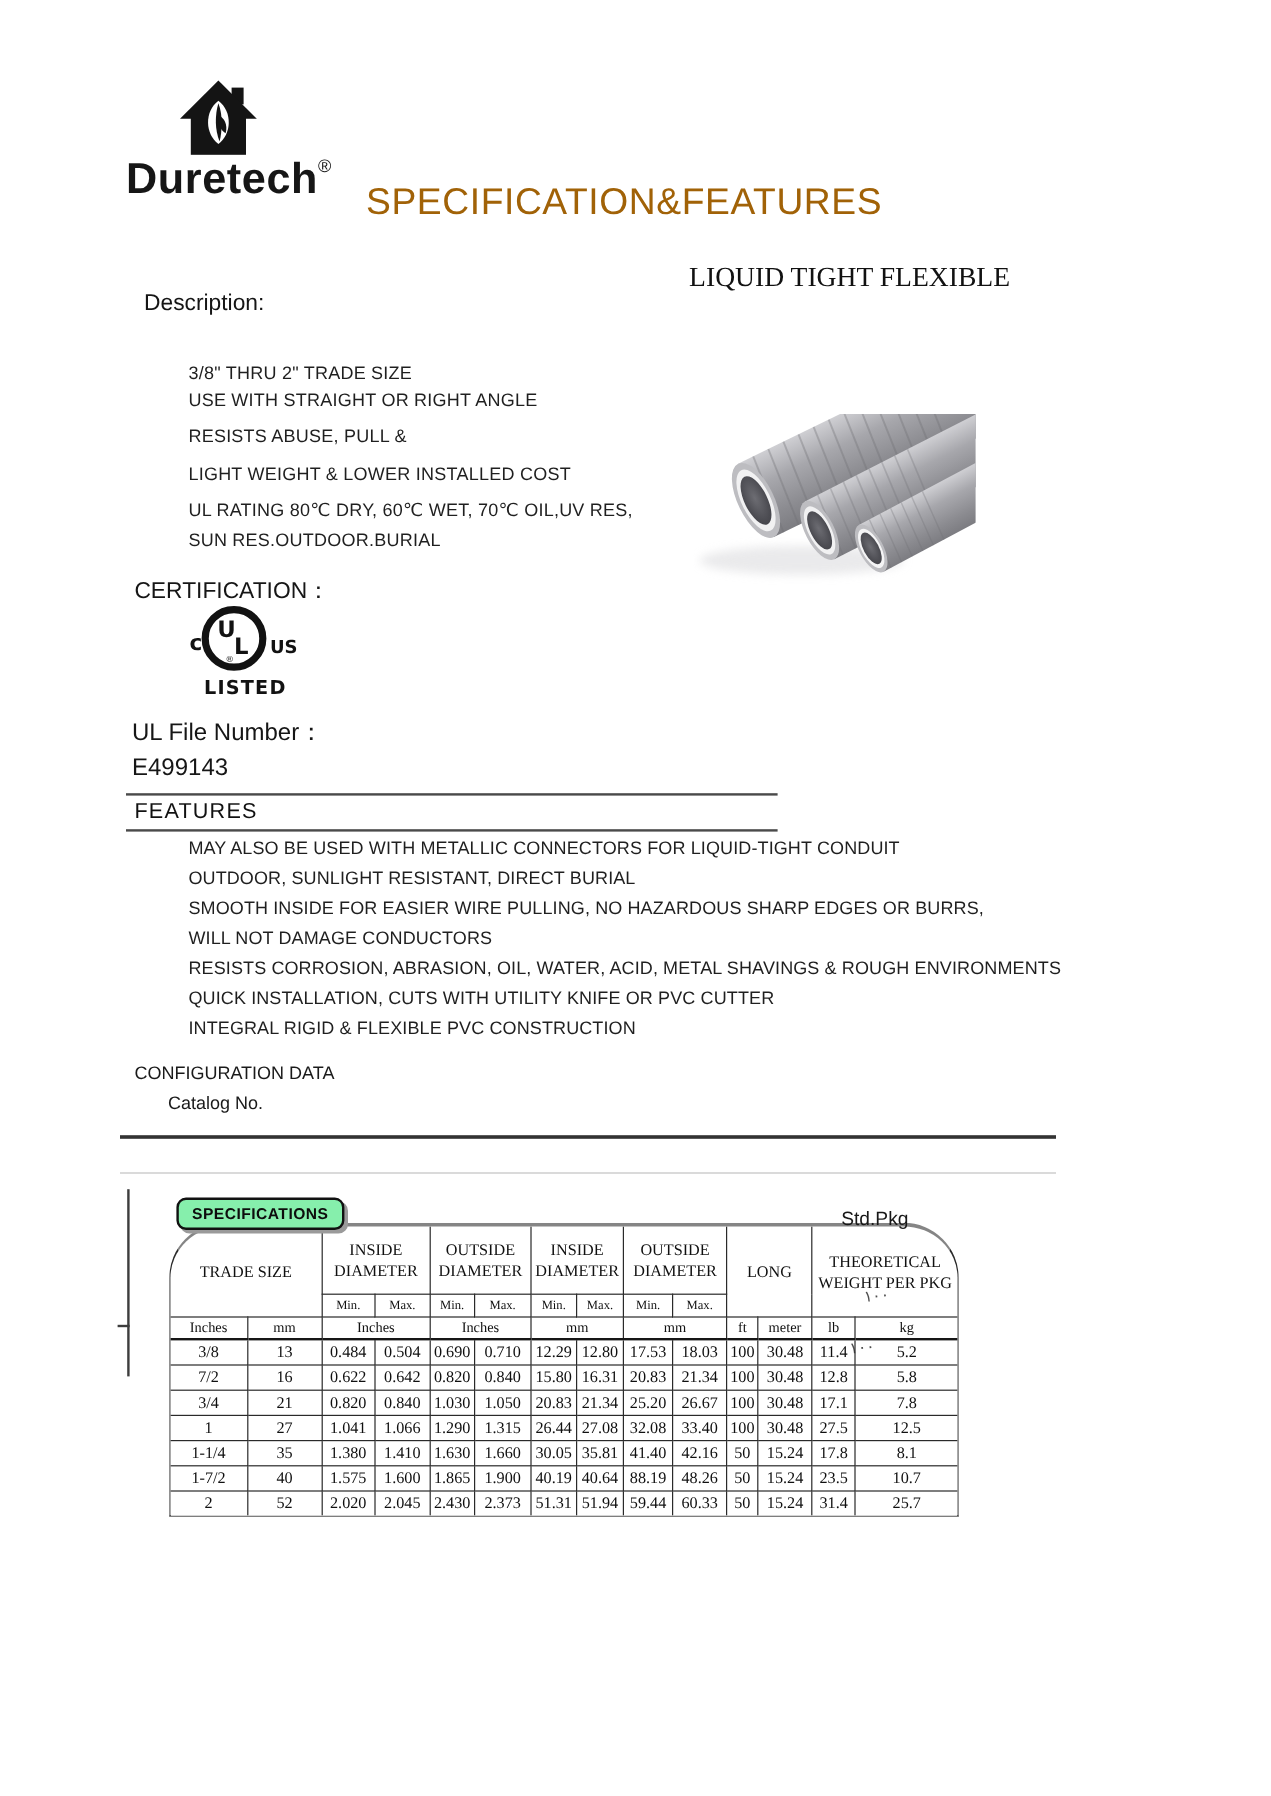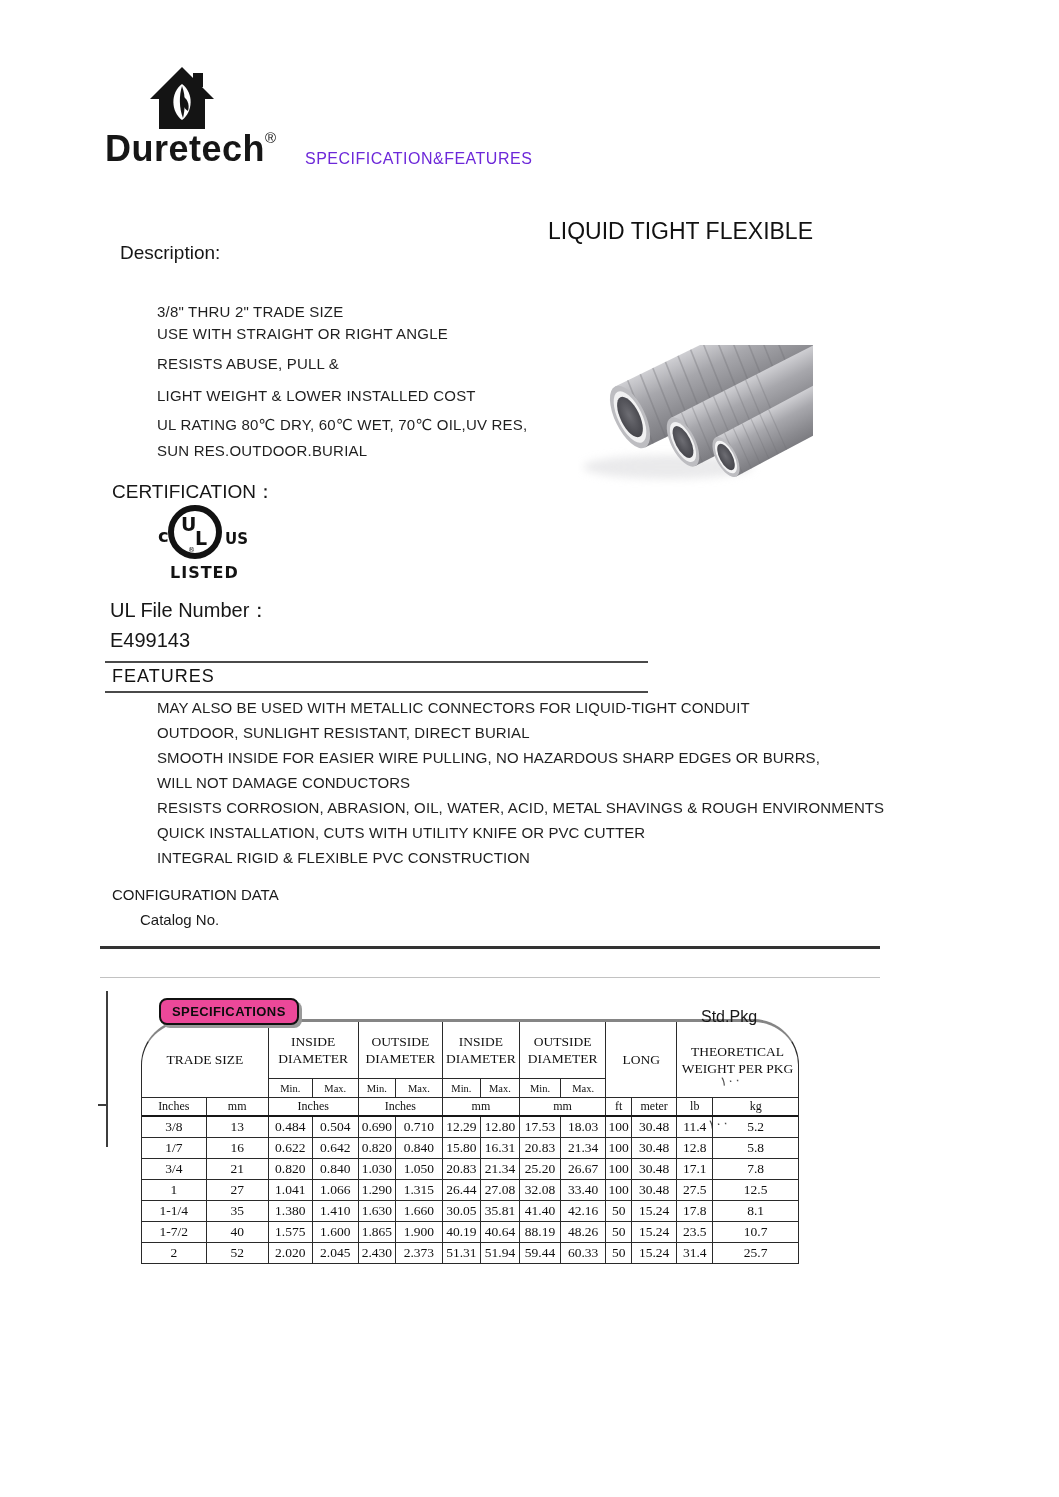--- a/index.html
+++ b/index.html
@@ -3,25 +3,25 @@
 <meta charset="utf-8">
 <style>
   html,body{margin:0;padding:0;background:#ffffff;}
   .page{position:relative;width:1059px;height:1497px;background:#fff;overflow:hidden;
         font-family:"Liberation Sans","DejaVu Sans",sans-serif;color:#1b1b1b;}
   .abs{position:absolute;}
 
   
   .brand{left:105px;top:128px;font-size:36px;font-weight:bold;letter-spacing:0.5px;color:#161616;}
   .brand sup{font-size:15px;font-weight:normal;vertical-align:18px;}
-  .doc-title{left:305px;top:150px;font-size:16px;letter-spacing:0.5px;color:#6d28d9;}
+  .doc-title{left:305px;top:150px;font-size:31px;letter-spacing:0.5px;color:#a16207;}
 
   
   .desc-label{left:120px;top:242px;font-size:19px;color:#161616;text-align:right;}
-  .product-title{left:548px;top:214px;width:320px;text-align:left;font-size:23px;line-height:34px;color:#111;}
+  .product-title{left:548px;top:214px;width:320px;text-align:center;font-size:23px;line-height:34px;color:#111;font-family:Liberation Serif, serif;}
   .desc-lines{left:157px;top:303px;width:470px;font-size:15px;color:#1f1f1f;letter-spacing:0.2px;}
   .desc-lines div{position:absolute;white-space:nowrap;}
   .dl0{top:0px}.dl1{top:22px}.dl2{top:52px}.dl3{top:84px}.dl4{top:113px}.dl5{top:139px}
 
   
   .cert-label{left:112px;top:479px;font-size:19px;color:#161616;}
   .ul-file-label{left:110px;top:597px;font-size:20px;color:#161616;}
   .ul-file-number{left:110px;top:629px;font-size:20px;color:#161616;}
 
   
@@ -39,23 +39,23 @@
 
   
   .config-heading{left:112px;top:886px;font-size:15px;color:#1a1a1a;}
   .catalog-label{left:140px;top:911px;font-size:15px;color:#1a1a1a;}
 
   
   .margin-line{left:106px;top:991px;width:2px;height:156px;background:#3d3d3d;}
   .margin-tick{left:98px;top:1104px;width:10px;height:2px;background:#3d3d3d;}
 
   
-  .spec-badge{left:147px;top:998px;z-index:5;background:#ec4899;border:2px solid #111;border-radius:8px;
+  .spec-badge{left:147px;top:998px;z-index:5;background:#86efac;border:2px solid #111;border-radius:8px;
               padding:4px 11px;font-size:13px;font-weight:bold;letter-spacing:0.4px;color:#0d0d0d;
-              box-shadow:3px 3px 0 0 #9a9a9a;margin-left:12px;}
+              box-shadow:3px 3px 0 0 #9a9a9a;}
   .std-pkg{left:701px;top:1008px;z-index:4;font-size:16px;color:#181818;}
 
   
   .table-wrap{left:141px;top:1019px;width:656px;z-index:2;background:#fff;
               border:1.5px solid #2a2a2a;border-top:3px solid #858585;
               border-radius:46px 46px 0 0;overflow:hidden;}
   table{border-collapse:collapse;width:100%;table-layout:fixed;
         font-family:"Liberation Serif","DejaVu Serif",serif;color:#101010;}
   th,td{border:1px solid #2a2a2a;text-align:center;vertical-align:middle;padding:0;font-weight:normal;overflow:hidden;}
   tr > *:first-child{border-left:none;}
@@ -275,21 +275,21 @@
             <td>12.29</td>
             <td>12.80</td>
             <td>17.53</td>
             <td>18.03</td>
             <td>100</td>
             <td>30.48</td>
             <td>11.4</td>
             <td>5.2</td>
           </tr>
           <tr>
-            <td>1/7</td>
+            <td>7/2</td>
             <td>16</td>
             <td>0.622</td>
             <td>0.642</td>
             <td>0.820</td>
             <td>0.840</td>
             <td>15.80</td>
             <td>16.31</td>
             <td>20.83</td>
             <td>21.34</td>
             <td>100</td>

